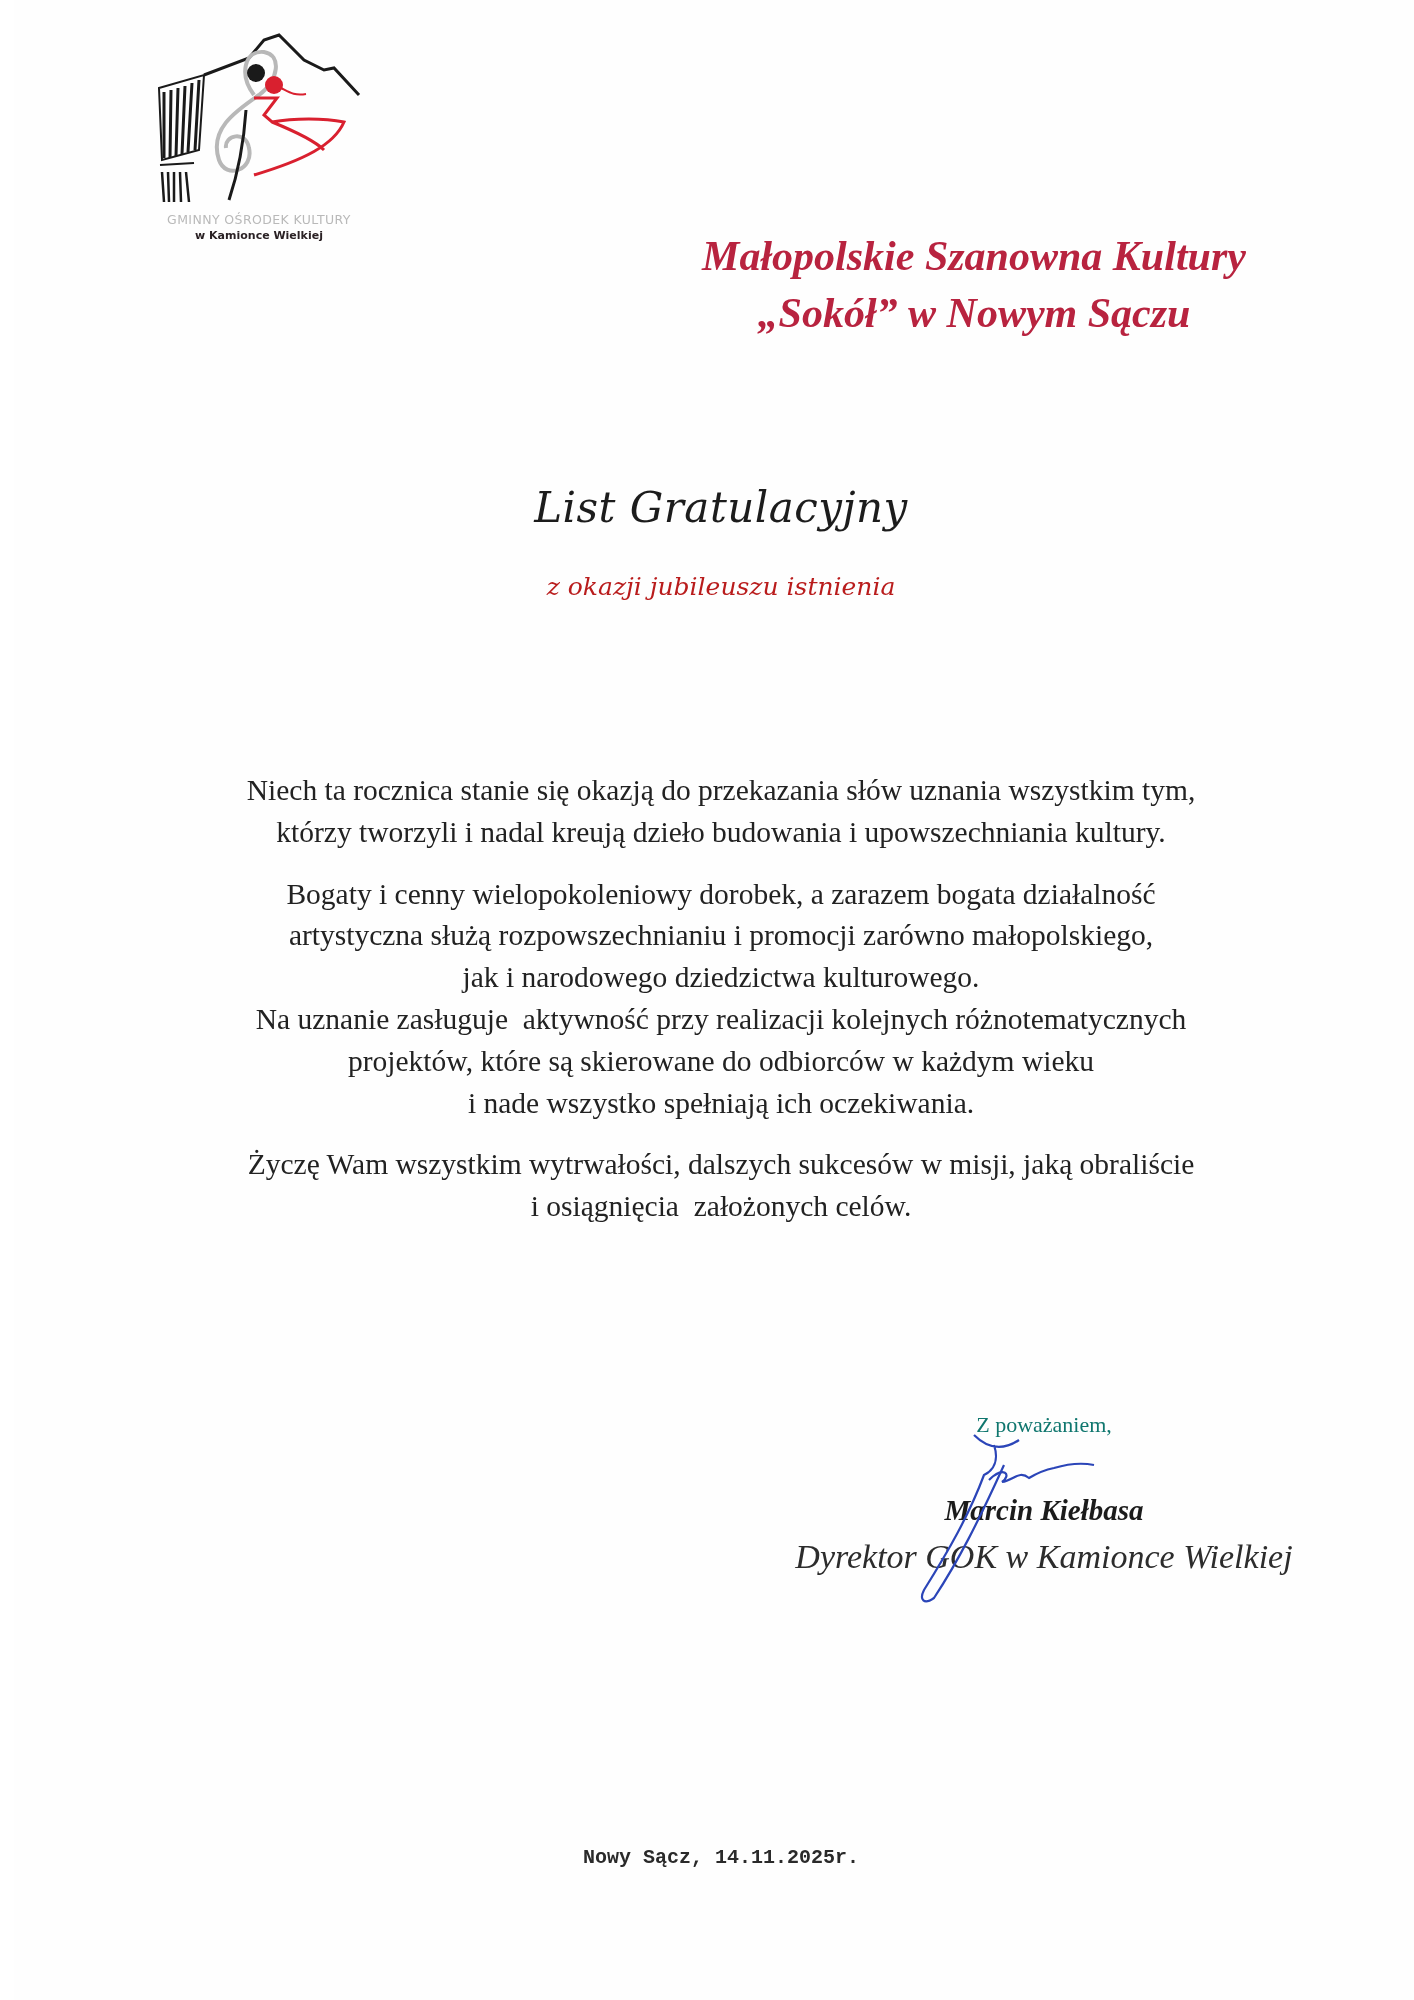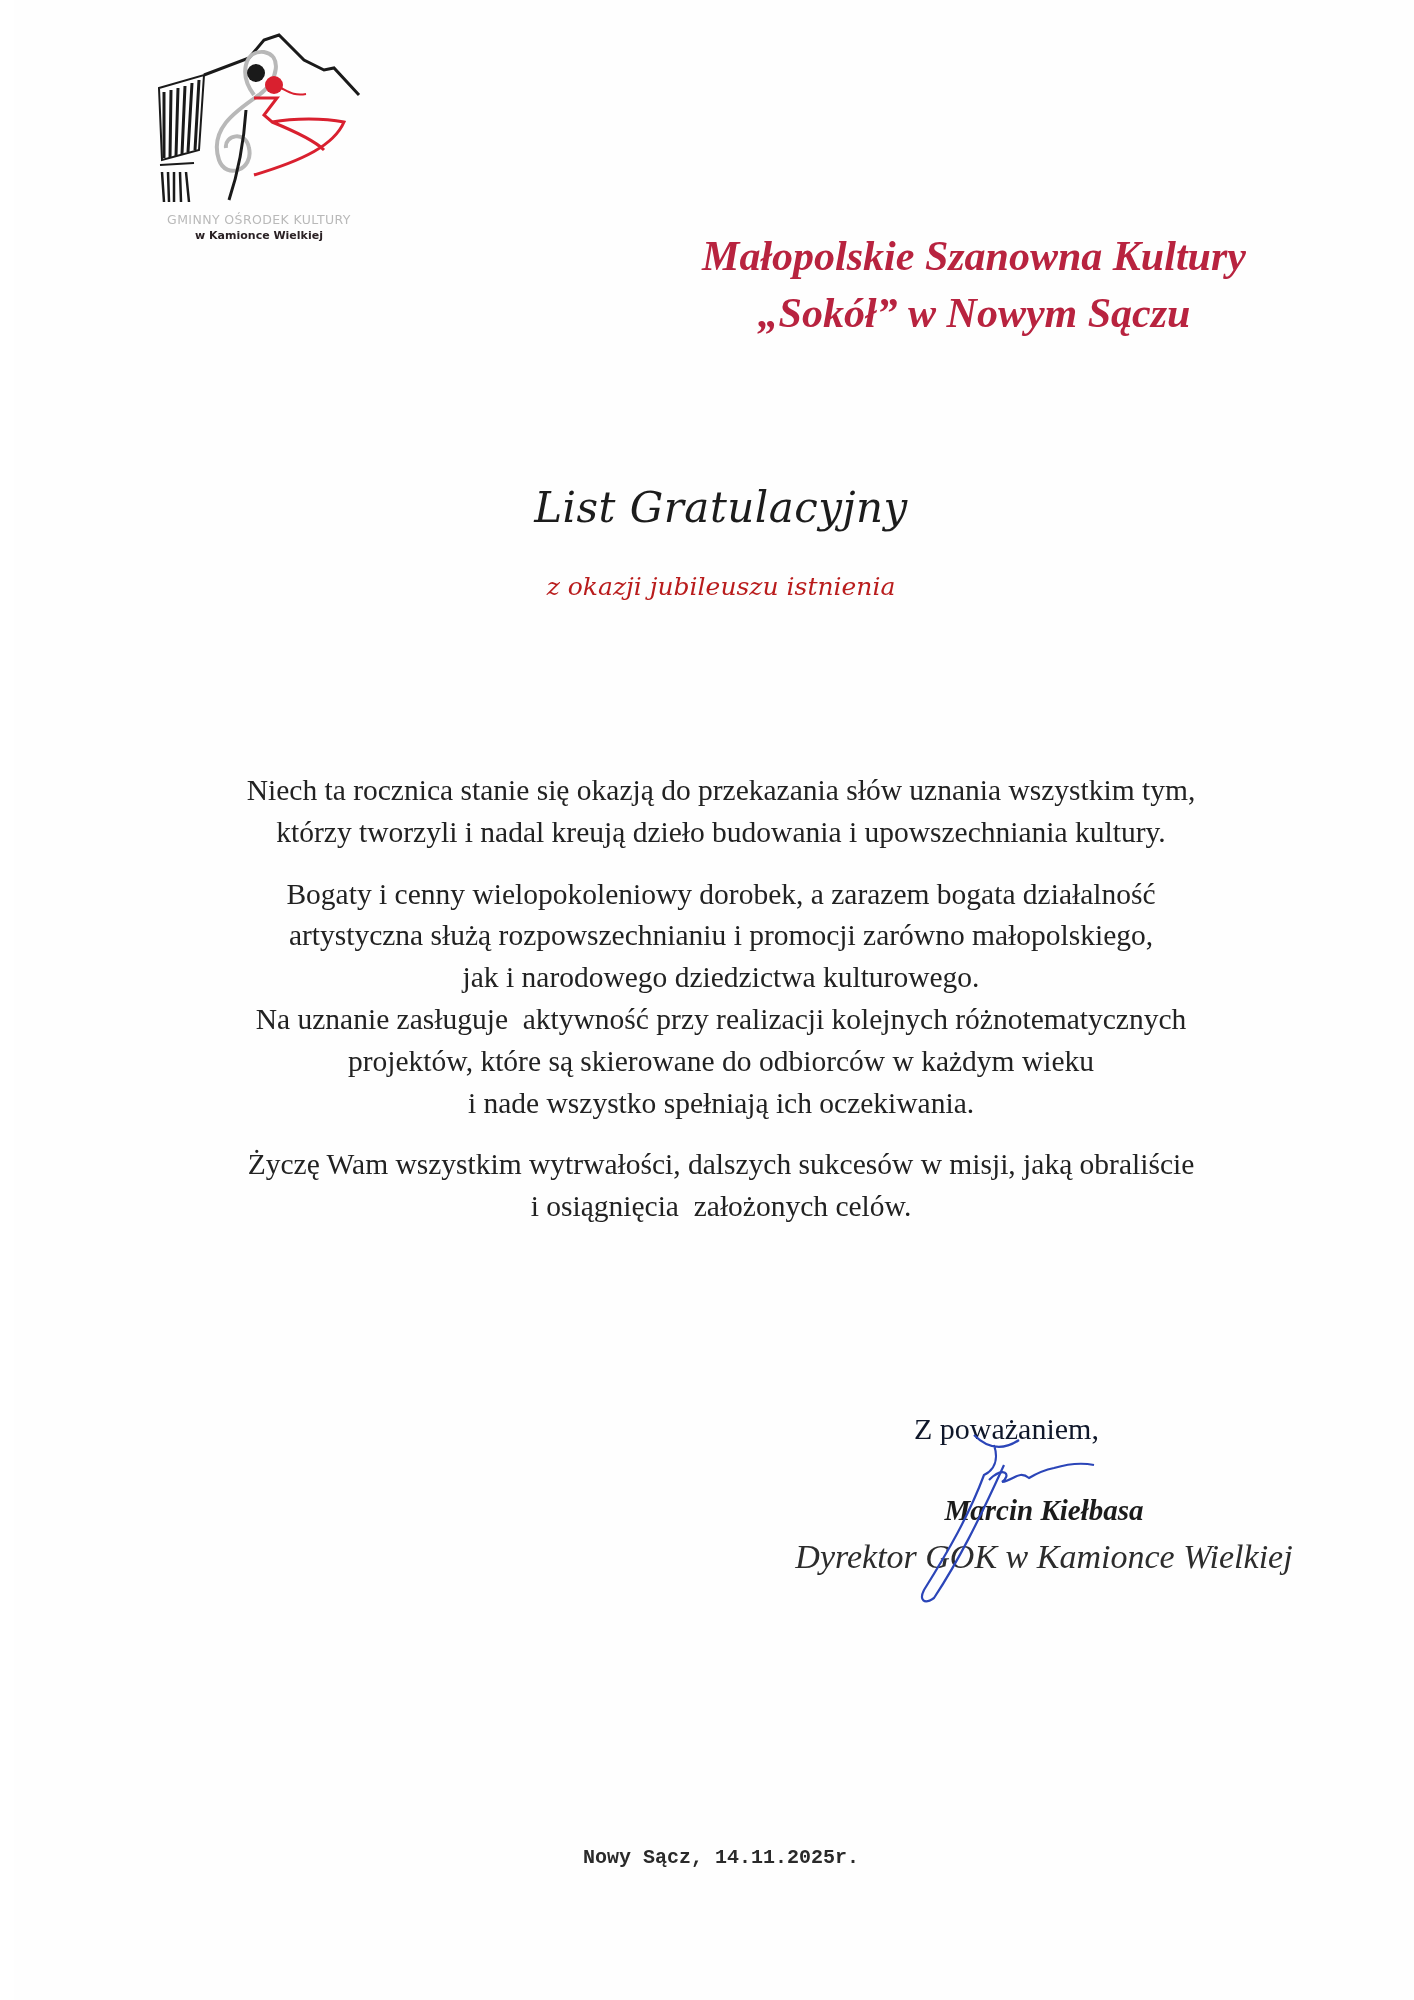--- a/index.html
+++ b/index.html
@@ -26,22 +26,22 @@
       font-family: "DejaVu Serif", serif; font-style: italic; font-size: 25px; color: #b91c1c; }
 
     
     .body-text { position: absolute; left: 150px; width: 1114px; top: 750px; text-align: center;
       font-family: "Liberation Serif", serif; font-size: 29.5px; line-height: 41.8px; color: #222222; }
     .body-text p { margin: 0; }
     .body-text .line { display: block; white-space: pre; }
     .para-gap { height: 20px; }
 
     
-    .closing { position: absolute; left: 900px; width: 260px; top: 1412px; text-align: left;
-      font-family: "Liberation Serif", serif; font-size: 30px; color: #0f172a; }
+    .closing { position: absolute; left: 900px; width: 260px; top: 1412px; text-align: center;
+      font-family: "Liberation Serif", serif; font-size: 22px; color: #0f766e; }
     .signer-name { position: absolute; left: 820px; width: 420px; top: 1494px; text-align: center;
       font-family: "Liberation Serif", serif; font-style: italic; font-weight: bold; font-size: 29px; color: #1b1b1b; }
     .signer-title { position: absolute; left: 780px; width: 500px; top: 1538px; text-align: center;
       font-family: "Liberation Serif", serif; font-style: italic; font-size: 34px; color: #2c2c2c; }
     .signature { position: absolute; left: 880px; top: 1420px; width: 320px; height: 200px; pointer-events: none; }
 
     
     .date { position: absolute; left: 0; width: 1414px; text-align: center; top: 1846px;
       font-family: Liberation Mono, monospace; font-weight: bold; font-size: 20px; color: #2a2a2a; }
   </style>

